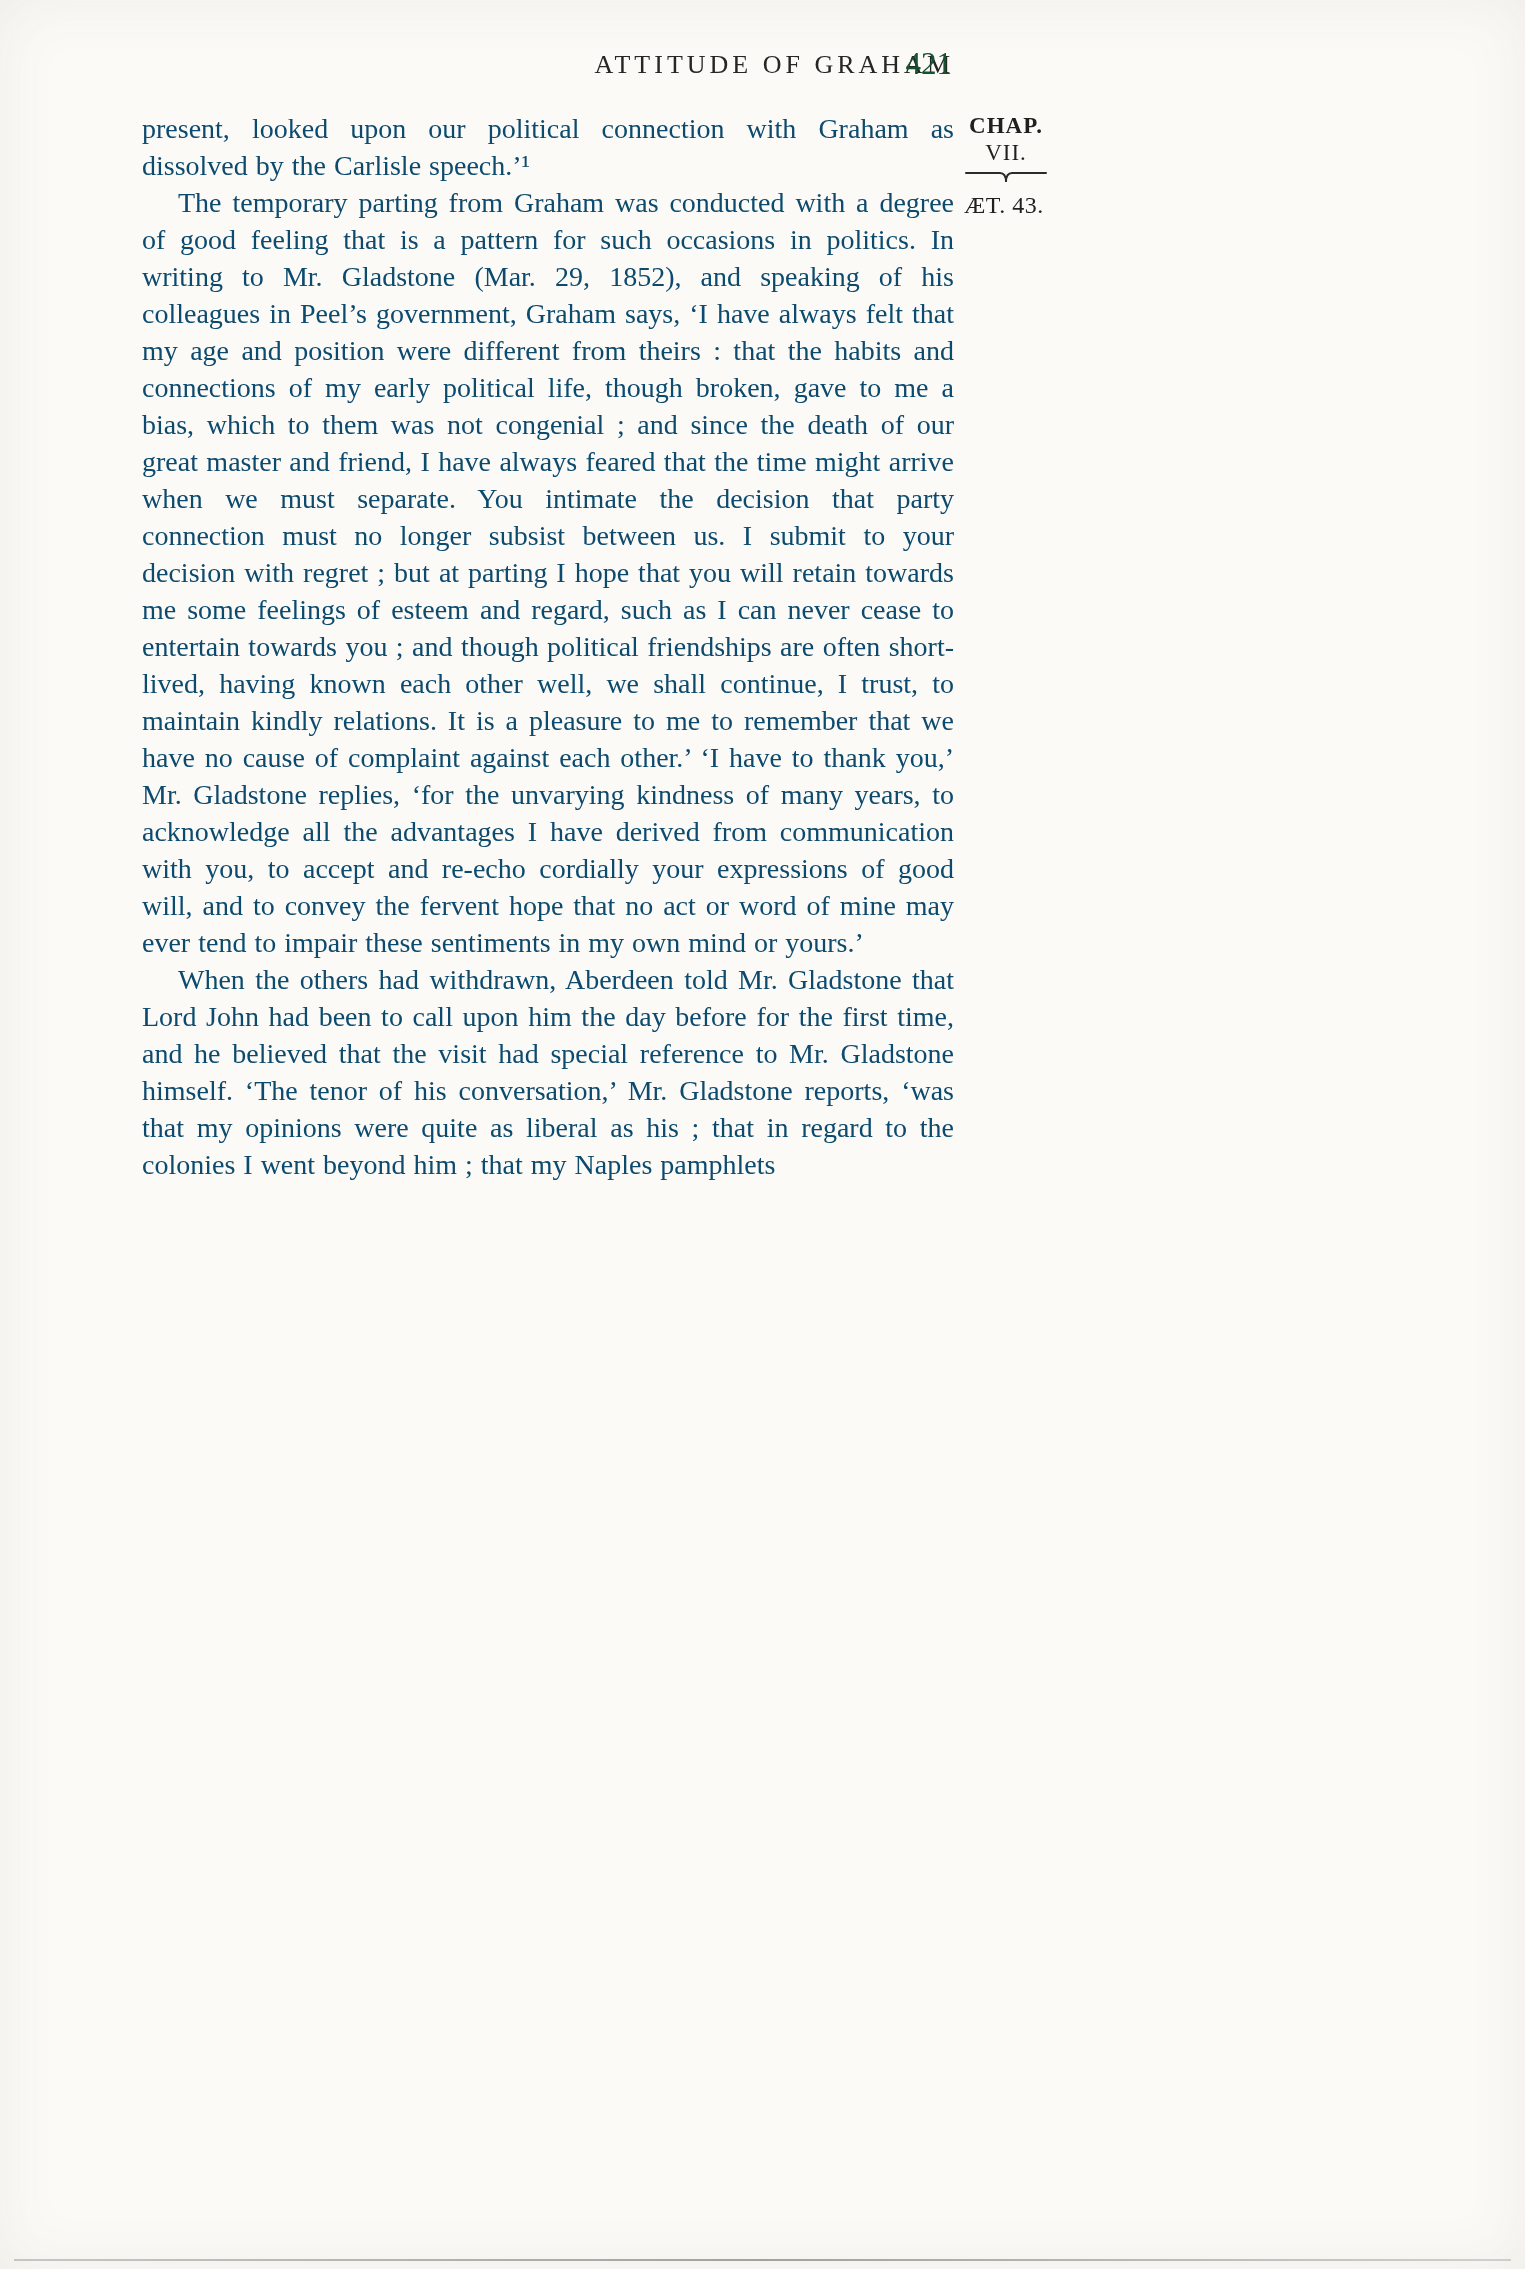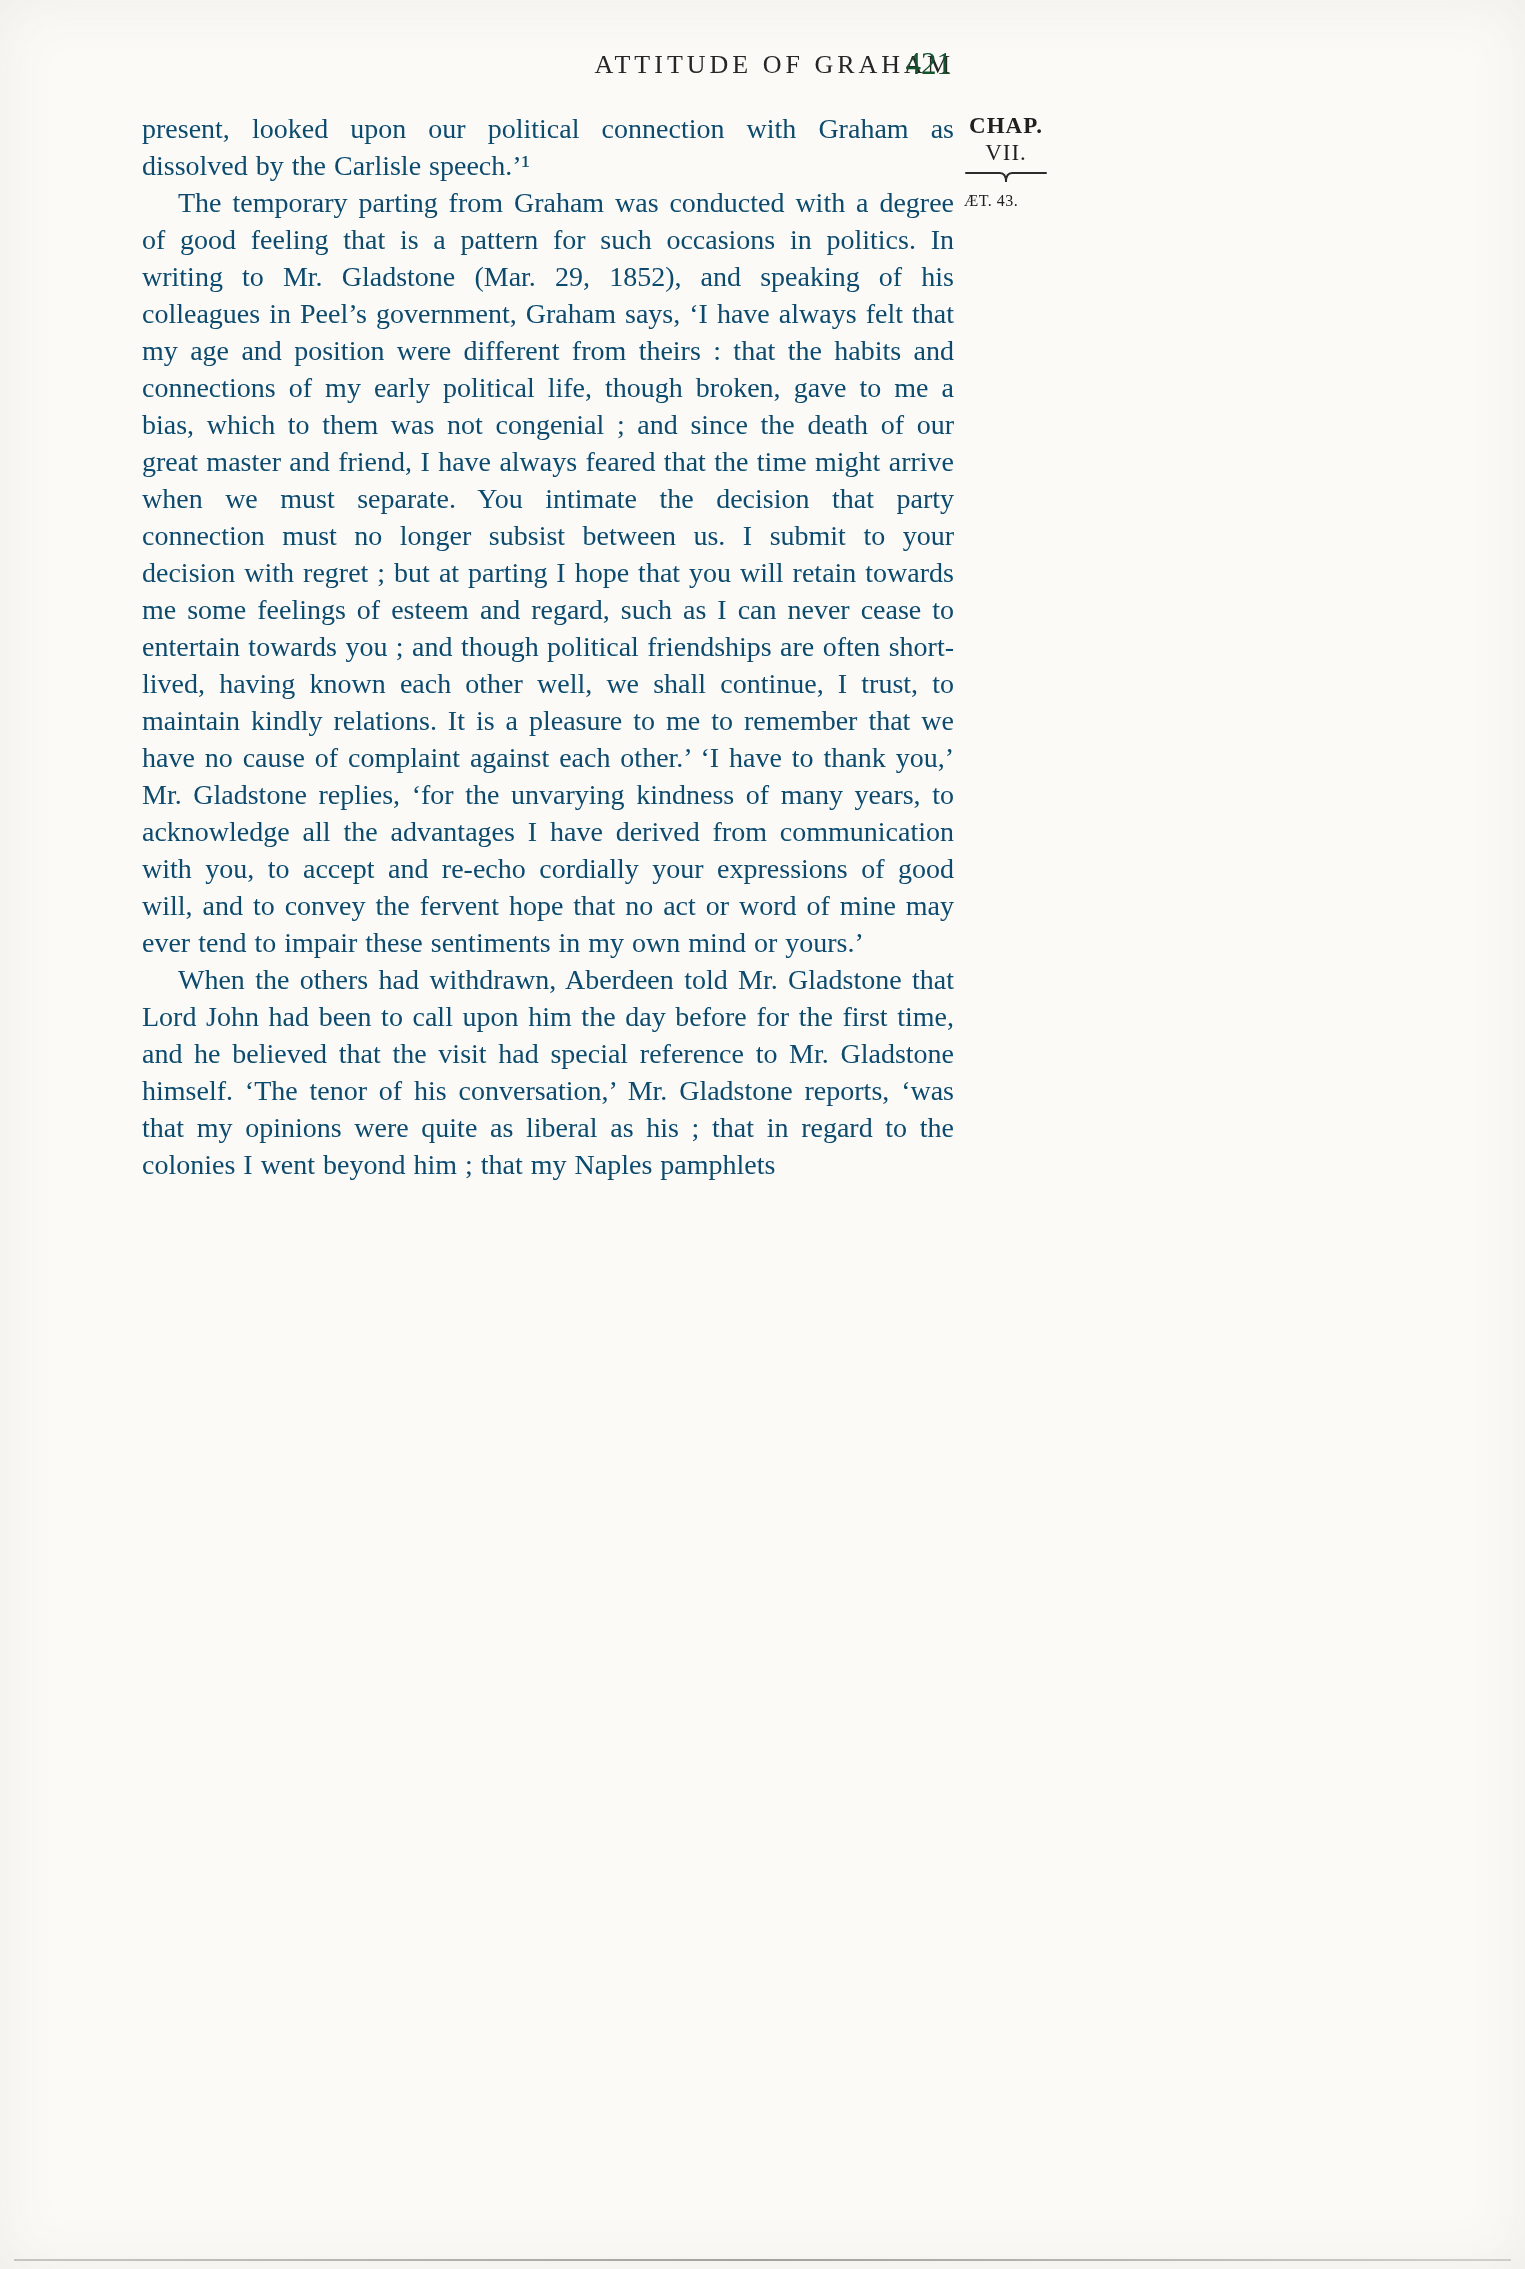--- a/index.html
+++ b/index.html
@@ -65,21 +65,21 @@
     top: 112px;
     width: 88px;
     text-align: center;
     color: #1f1f1f;
   }
   .chap-label { font-size: 23px; letter-spacing: 1px; line-height: 27px; font-weight: bold; }
   .chap-numeral { font-size: 23px; letter-spacing: 1px; line-height: 27px; }
   .brace-wrap { margin-top: 4px; line-height: 0; }
   .age-note {
     margin-top: 6px;
-    font-size: 16px;
+    font-size: 24px;
     letter-spacing: 0.5px;
     text-align: left;
     padding-left: 2px;
   }
 
   
   .footnotes {
     position: absolute;
     left: 148px;
     top: 1378px;

